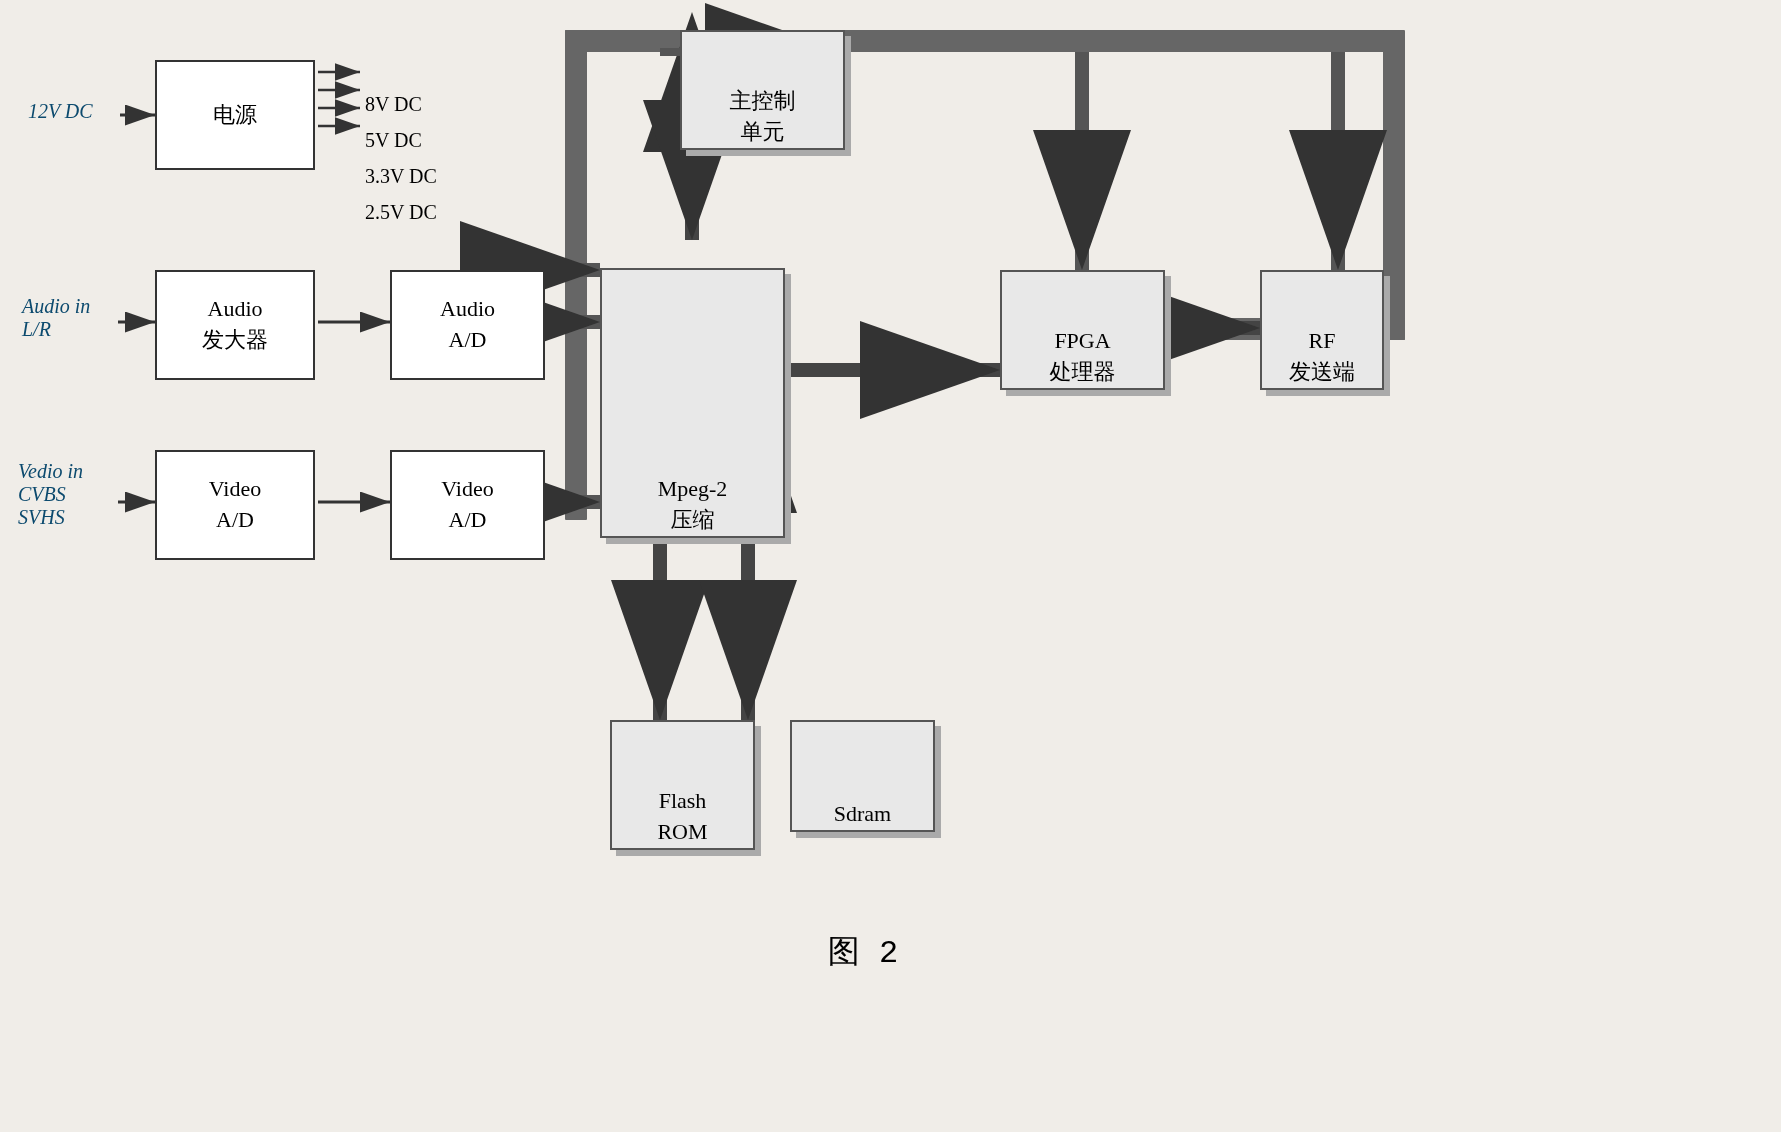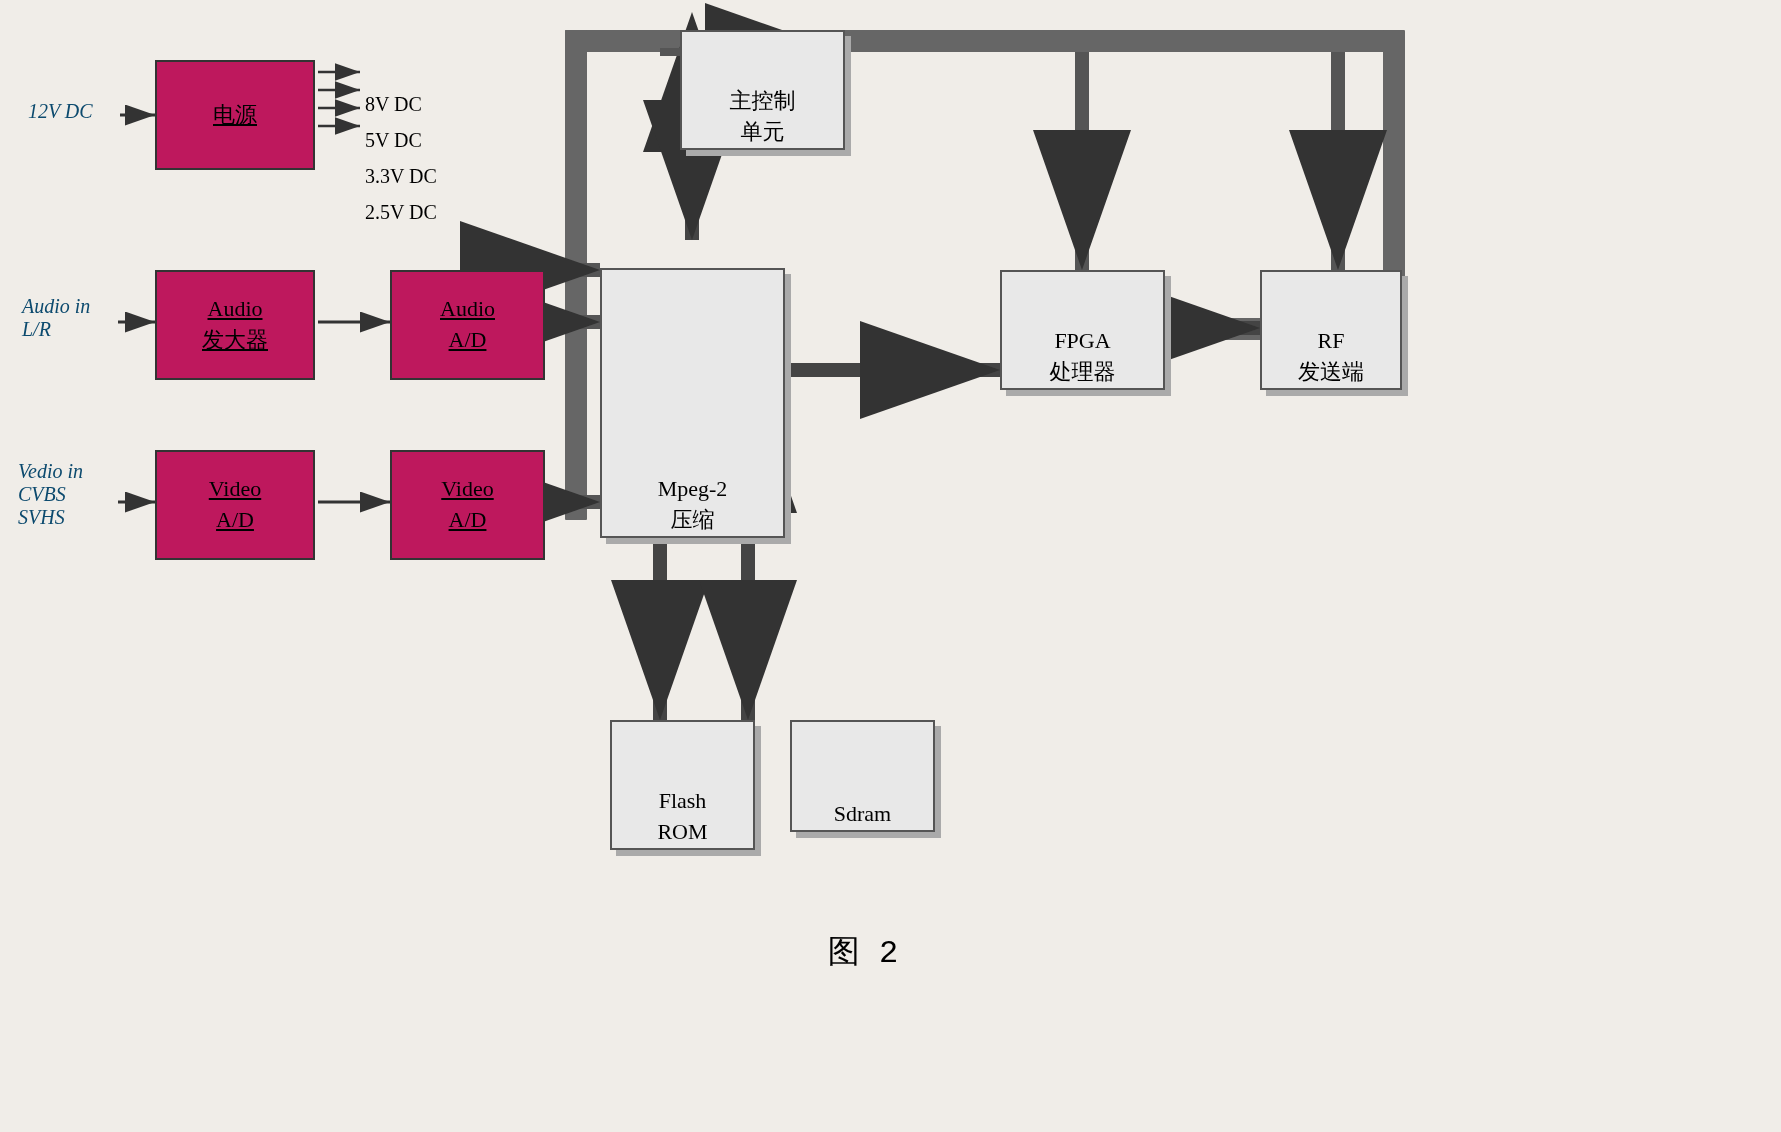--- a/index.html
+++ b/index.html
@@ -13,28 +13,27 @@
     }
     .diagram-container {
       width: 1781px;
       height: 1132px;
       position: relative;
       background: #f0ede8;
     }
     .block {
       position: absolute;
       border: 2px solid #333;
-      background: #be185d;
+      background: #ffffff;
       display: flex;
       align-items: center;
       justify-content: center;
       text-align: center;
       font-size: 22px;
       line-height: 1.4;
-      text-decoration: underline;
     }
     .block-3d {
       position: absolute;
       background: #e8e8e8;
       border: 2px solid #555;
       display: flex;
       align-items: flex-end;
       justify-content: center;
       text-align: center;
       font-size: 22px;
@@ -176,21 +175,21 @@
   </div>
 
   <div class="block-3d" style="left:680px; top:30px; width:165px; height:120px;">
     <span>主控制<br>单元</span>
   </div>
 
   <div class="block-3d" style="left:1000px; top:270px; width:165px; height:120px;">
     <span>FPGA<br>处理器</span>
   </div>
 
-  <div class="block-3d" style="left:1260px; top:270px; width:142px; height:120px;">
+  <div class="block-3d" style="left:1260px; top:270px; width:124px; height:120px;">
     <span>RF<br>发送端</span>
   </div>
 
   <div class="block-3d" style="left:610px; top:720px; width:145px; height:130px;">
     <span>Flash<br>ROM</span>
   </div>
 
   <div class="block-3d" style="left:790px; top:720px; width:145px; height:112px;">
     <span>Sdram</span>
   </div>

